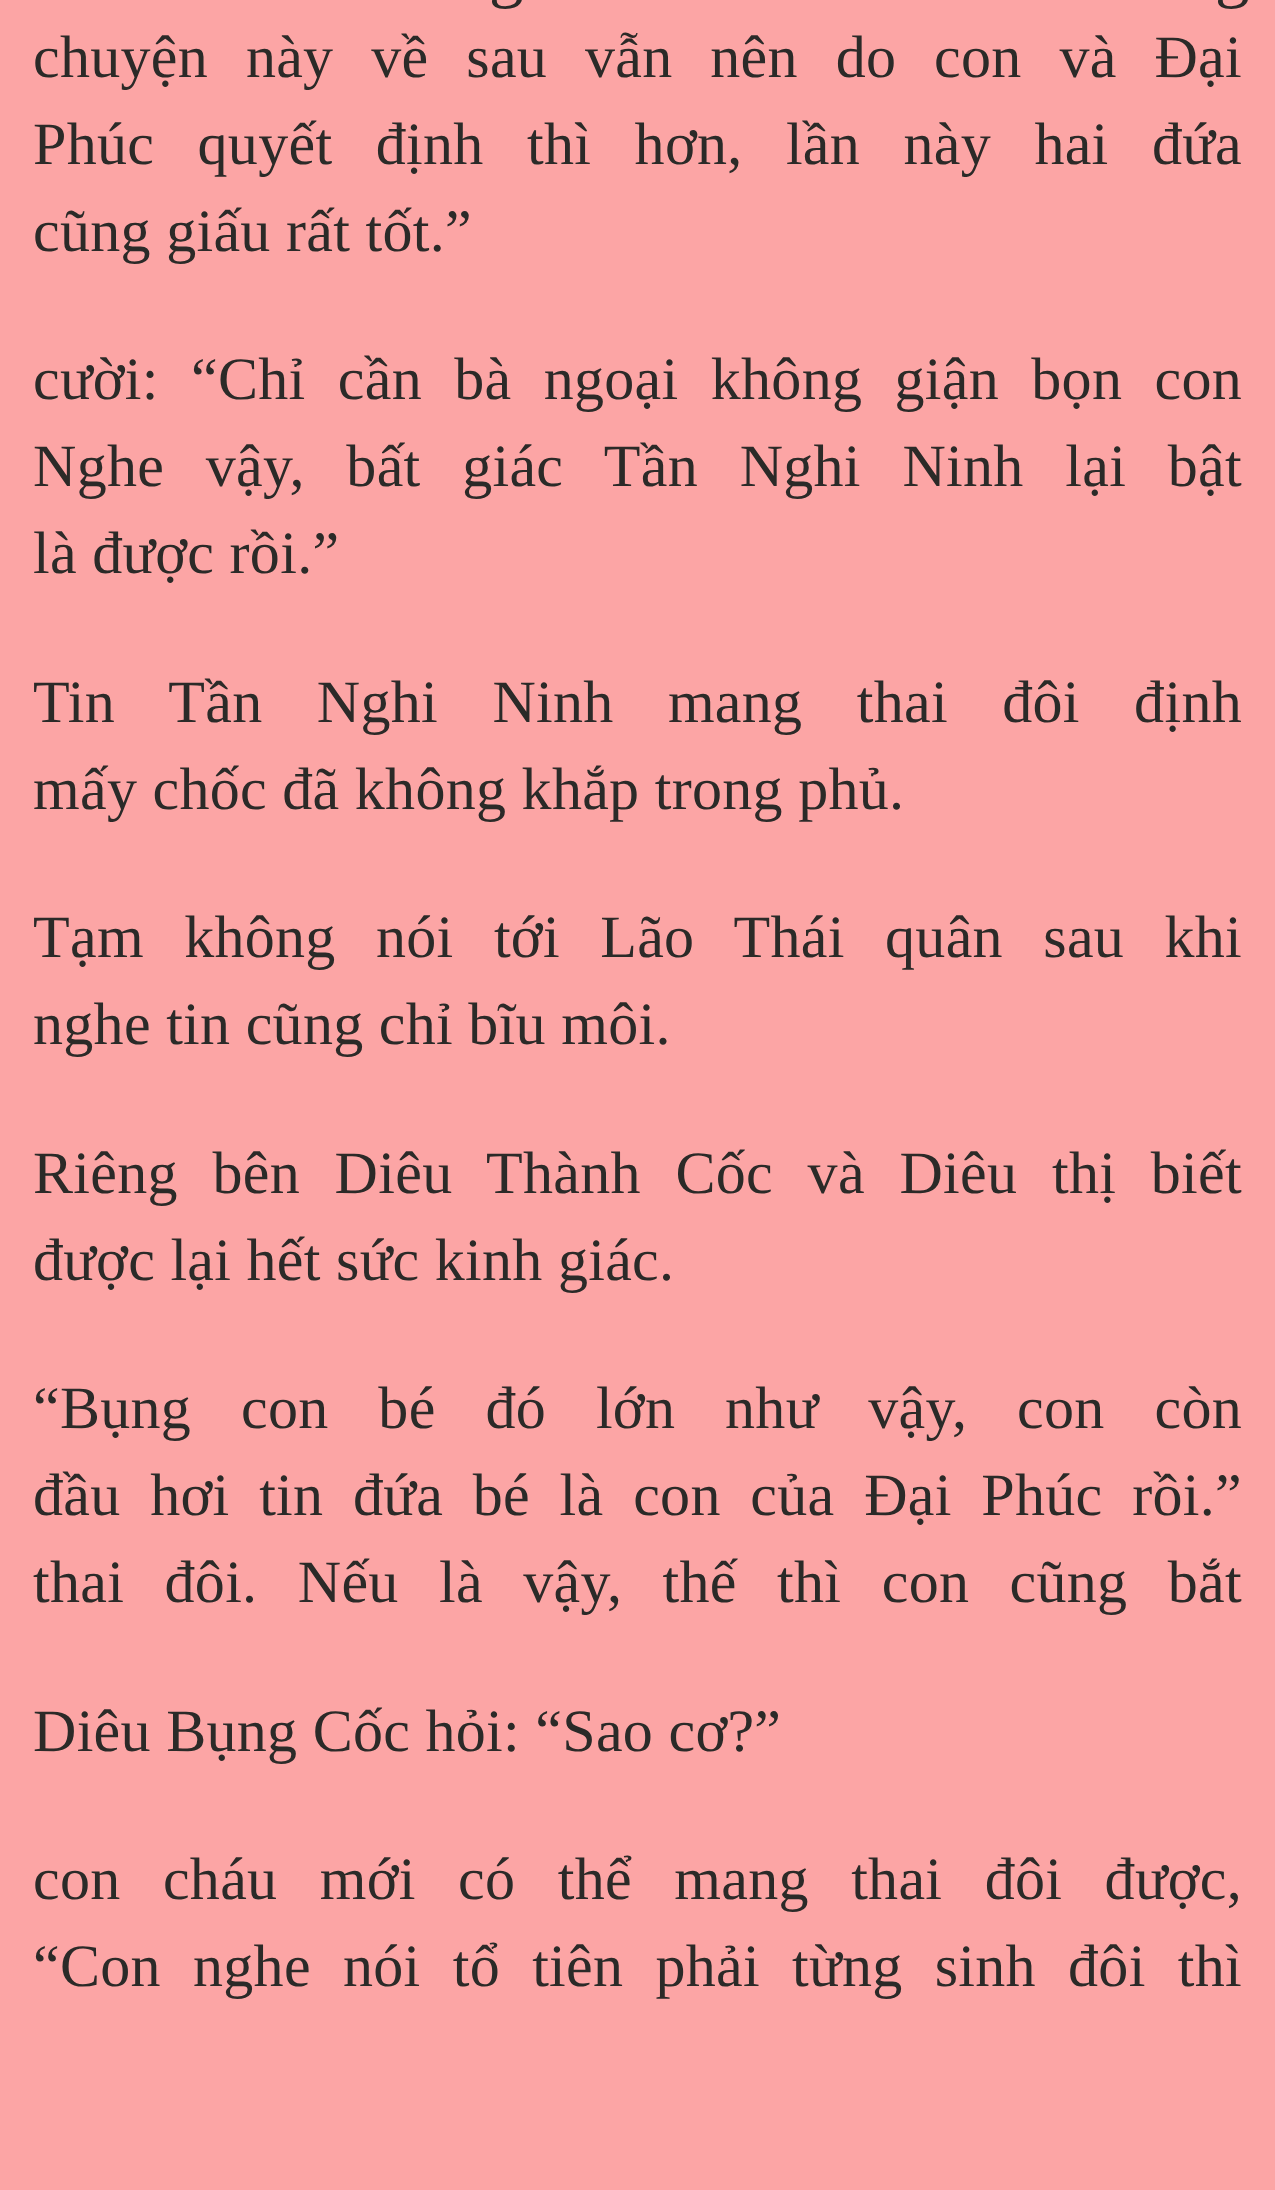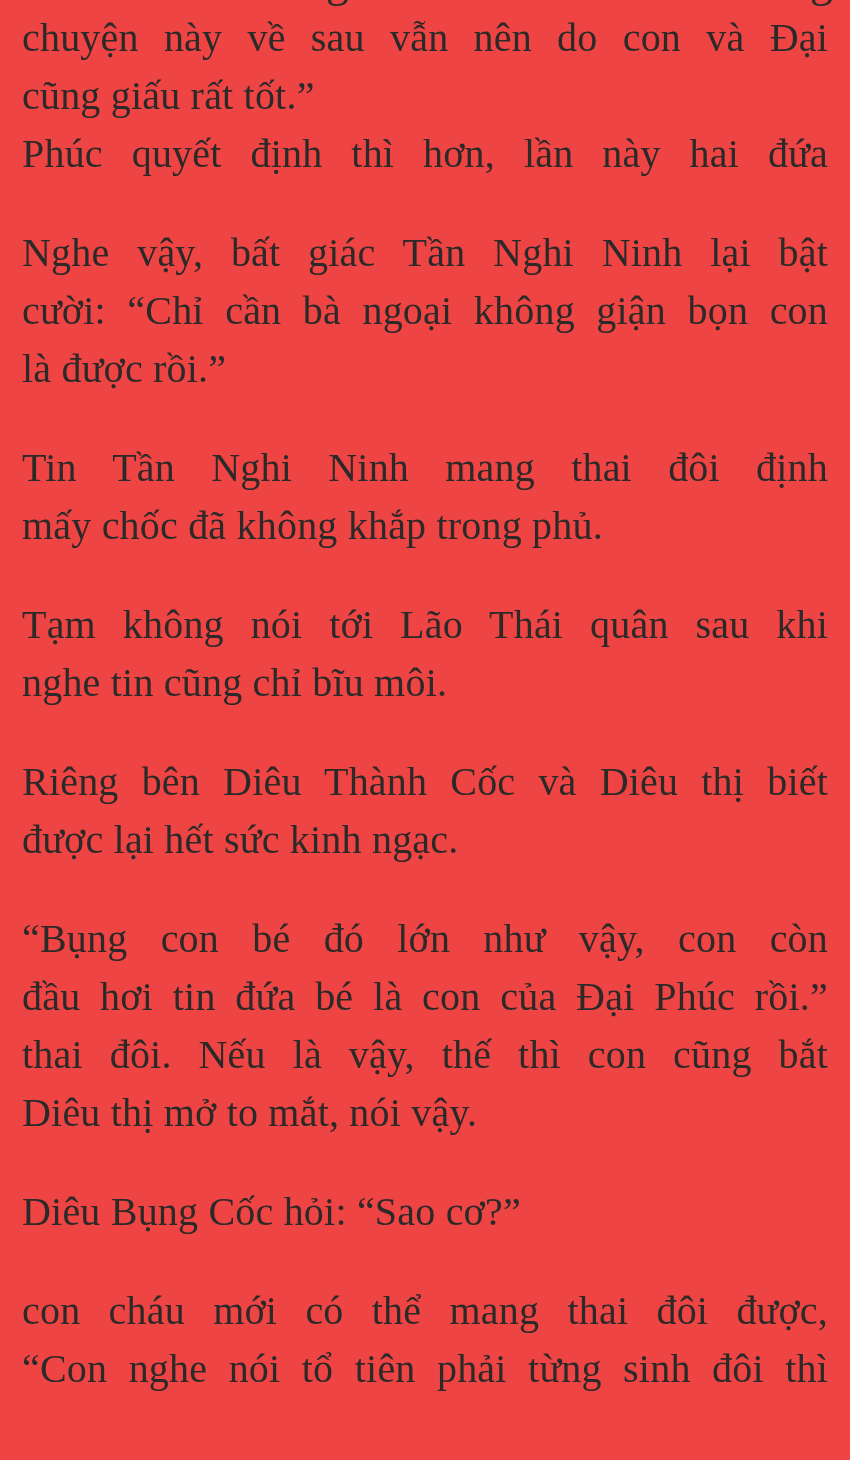--- a/index.html
+++ b/index.html
@@ -37,53 +37,52 @@
     position: absolute;
     top: -48px;
     font-size: 46px;
     line-height: 58px;
     white-space: nowrap;
   }
 </style>
 </head>
 <body>
 
-<div class="page" style="background: #ef4444; color: rgb(43, 42, 40);">
+<div class="page" style="background: #fca5a5; color: rgb(43, 42, 40);">
   <div id="fragments-layer">
       <span class="fragment" style="left: 326px;">g</span>
       <span class="fragment" style="left: 810px;">g</span>
     </div>
   <div class="content" id="text-container">
       <div class="para">
         <div class="line">chuyện này về sau vẫn nên do con và Đại</div>
+        <div class="line">Phúc quyết định thì hơn, lần này hai đứa</div>
         <div class="line para-end">cũng giấu rất tốt.”</div>
-        <div class="line">Phúc quyết định thì hơn, lần này hai đứa</div>
       </div>
       <div class="para">
+        <div class="line">cười: “Chỉ cần bà ngoại không giận bọn con</div>
         <div class="line">Nghe vậy, bất giác Tần Nghi Ninh lại bật</div>
-        <div class="line">cười: “Chỉ cần bà ngoại không giận bọn con</div>
         <div class="line para-end">là được rồi.”</div>
       </div>
       <div class="para">
         <div class="line">Tin Tần Nghi Ninh mang thai đôi định</div>
         <div class="line para-end">mấy chốc đã không khắp trong phủ.</div>
       </div>
       <div class="para">
         <div class="line">Tạm không nói tới Lão Thái quân sau khi</div>
         <div class="line para-end">nghe tin cũng chỉ bĩu môi.</div>
       </div>
       <div class="para">
         <div class="line">Riêng bên Diêu Thành Cốc và Diêu thị biết</div>
-        <div class="line para-end">được lại hết sức kinh ngạc.</div>
+        <div class="line para-end">được lại hết sức kinh giác.</div>
       </div>
       <div class="para">
         <div class="line">“Bụng con bé đó lớn như vậy, con còn</div>
         <div class="line">đầu hơi tin đứa bé là con của Đại Phúc rồi.”</div>
         <div class="line">thai đôi. Nếu là vậy, thế thì con cũng bắt</div>
-        <div class="line para-end">Diêu thị mở to mắt, nói vậy.</div>
       </div>
       <div class="para">
         <div class="line para-end">Diêu Bụng Cốc hỏi: “Sao cơ?”</div>
       </div>
       <div class="para">
         <div class="line">con cháu mới có thể mang thai đôi được,</div>
         <div class="line">“Con nghe nói tổ tiên phải từng sinh đôi thì</div>
       </div>
     </div>
 </div>

